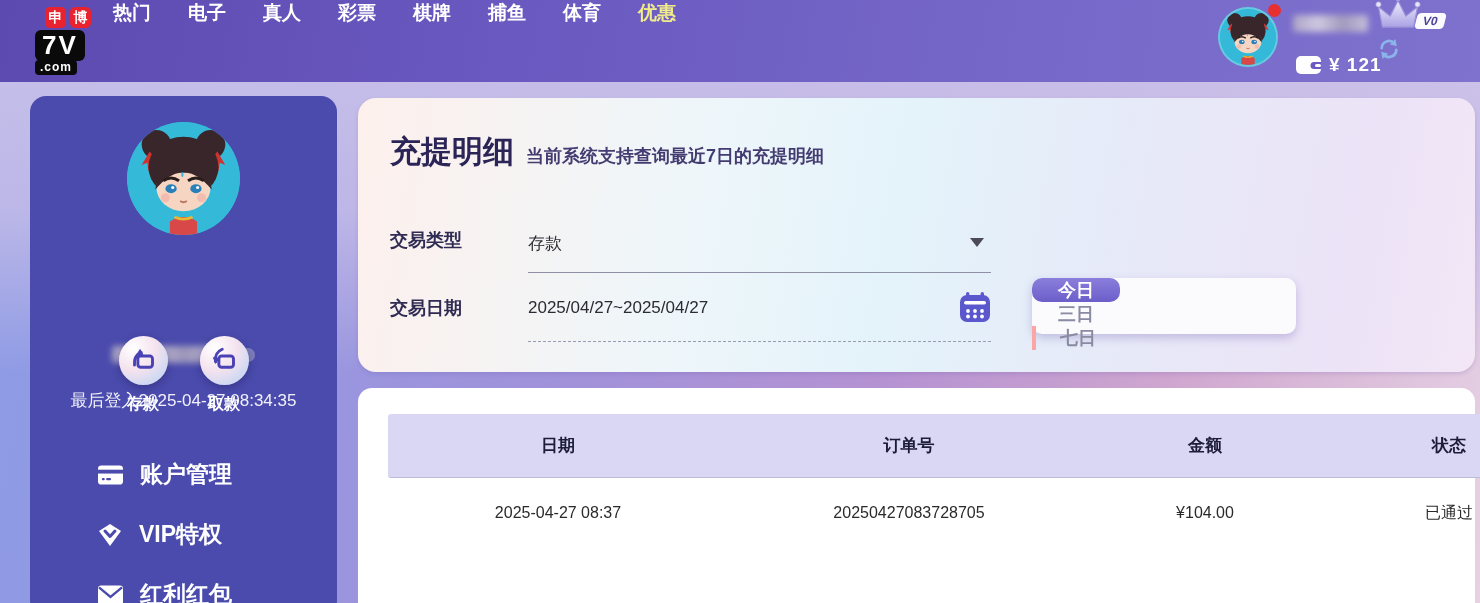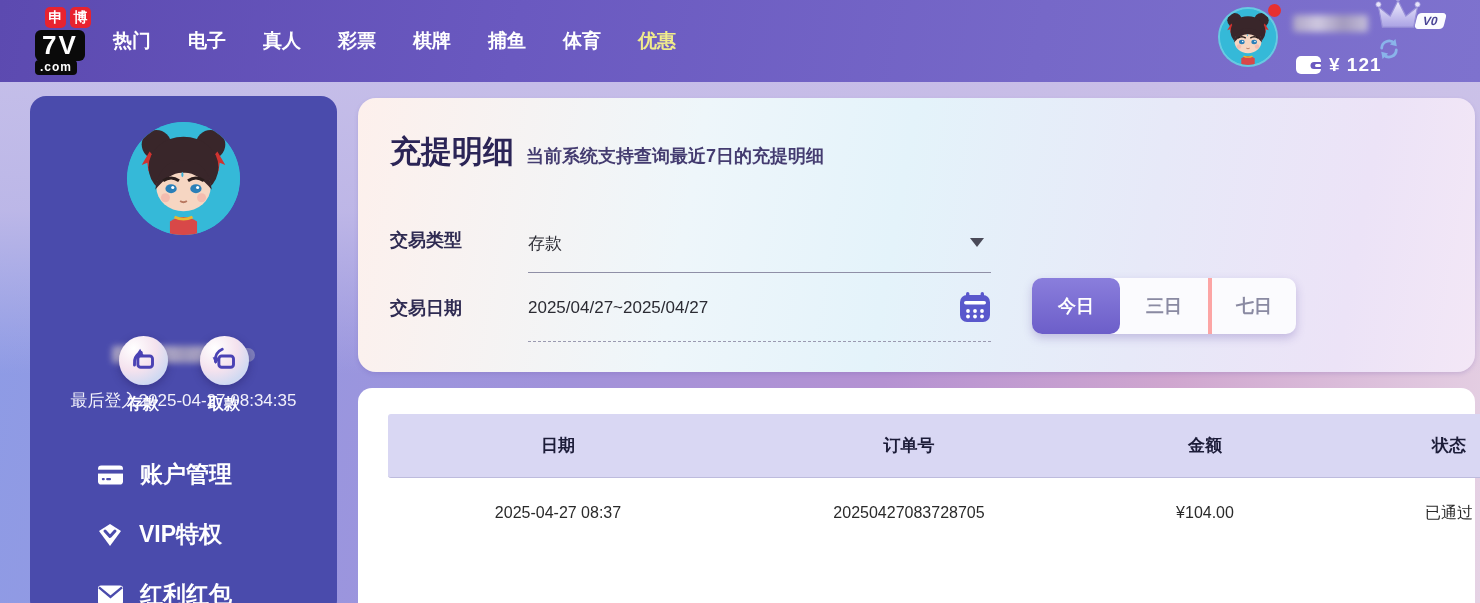--- a/index.html
+++ b/index.html
@@ -18,21 +18,21 @@
     display:flex; align-items:center;
   }
   .logo{ position:absolute; left:35px; top:7px; display:flex; flex-direction:column; align-items:flex-start; cursor:pointer;}
   .logo-badges{ display:flex; gap:4px; margin-left:10px; }
   .logo-badge{ width:21px; height:21px; background:#e8232f; color:#fff; border-radius:5px;
     font-weight:bold; font-size:14px; display:flex; align-items:center; justify-content:center;}
   .logo-main{ margin-top:2px; background:#0a0a0a; color:#fff; border-radius:6px; padding:0 7px;
     font-size:26px; font-weight:900; letter-spacing:2px; line-height:31px;}
   .logo-sub{ margin-top:-1px; background:#0a0a0a; color:#fff; border-radius:4px; padding:0 5px;
     font-size:12px; font-weight:bold; letter-spacing:1px; line-height:15px;}
-  .nav{ position:absolute; left:113px; top:0; height:82px; display:flex; align-items:center; gap:37px; }
+  .nav{ position:absolute; left:113px; top:0; height:82px; display:flex; gap:37px; }
   .nav-item{ color:#fff; font-size:19px; font-weight:bold; cursor:pointer; white-space:nowrap;}
   .nav-item.active{ color:#f1ec8b; }
 
   .userbar{ position:absolute; right:0; top:0; height:82px; width:270px;}
   .avatar-sm{ position:absolute; left:8px; top:7px; width:60px; height:60px; border-radius:50%;
     overflow:hidden; border:2px solid rgba(255,255,255,.25); cursor:pointer; background:#35b9d8;}
   .red-dot{ position:absolute; left:58px; top:4px; width:13px; height:13px; border-radius:50%; background:#e83030;}
   .blur-block{ background:linear-gradient(90deg,#b6aec6,#ded8e4,#aaa2bc,#d2ccdc); filter:blur(3px);
     border-radius:3px; opacity:.85;}
   .user-name-blur{ position:absolute; left:83px; top:15px; width:75px; height:17px;}
@@ -75,21 +75,21 @@
   .page-subtitle{ font-size:18px; font-weight:600; color:#443c70;}
   .form-label{ position:absolute; left:32px; font-size:18px; font-weight:600; color:#2f2b52;}
   .form-value{ position:absolute; left:170px; font-size:17px; color:#2b2b33;}
   .filter-line-solid{ position:absolute; left:170px; top:174px; width:463px; border-top:1px solid #8f8fa6;}
   .filter-line-dashed{ position:absolute; left:170px; top:243px; width:463px; border-top:1px dashed #9a9ab0;}
   .dd-arrow{ position:absolute; left:612px; top:140px; width:0; height:0; cursor:pointer;
     border-left:7px solid transparent; border-right:7px solid transparent; border-top:9px solid #4a4a58;}
   .calendar-wrap{ position:absolute; left:599px; top:191px; width:36px; height:36px; cursor:pointer;}
   .range-group{ position:absolute; left:674px; top:180px; width:264px; height:56px;
     background:#fbfbfe; border-radius:10px; display:flex;
-    box-shadow:0 4px 10px rgba(90,70,160,.28); overflow:visible;}
+    box-shadow:0 4px 10px rgba(90,70,160,.28); overflow:visible;flex-direction:column;}
   .range-btn{ width:88px; height:56px; display:flex; align-items:center; justify-content:center;
     font-size:18px; font-weight:bold; color:#8a8aa2; cursor:pointer; background:transparent;}
   .range-btn.active{ background:linear-gradient(180deg,#8a7edc 0%, #6c5ec9 100%);
     border-radius:10px; color:#fff;}
   .range-btn.divided{ border-left:4px solid #fca5a5;}
 
   .panel-table{ position:absolute; left:358px; top:388px; width:1117px; height:215px;
     background:#ffffff; border-radius:14px 14px 0 0;}
   .table-header{ position:absolute; left:30px; top:26px; width:1190px; height:64px;
     background:#d9d7f3; border-radius:3px; display:flex; align-items:center;

